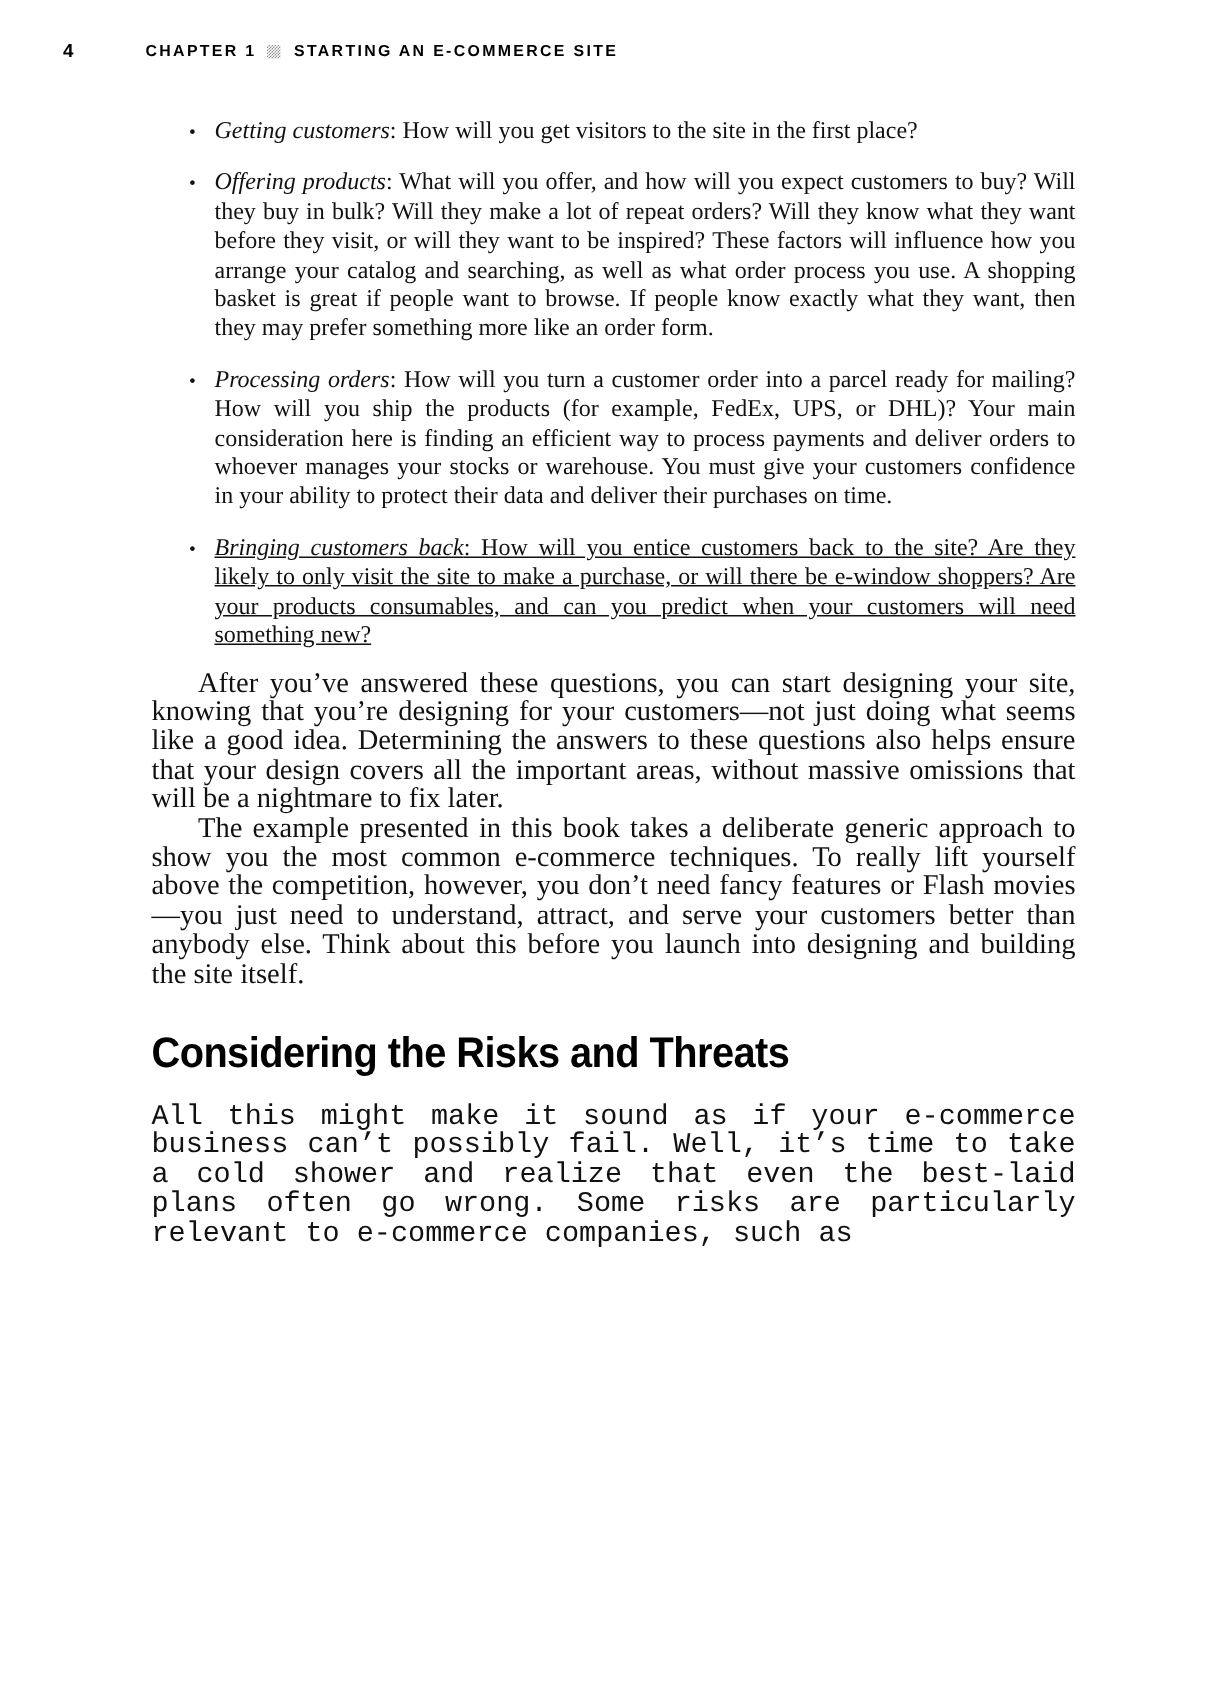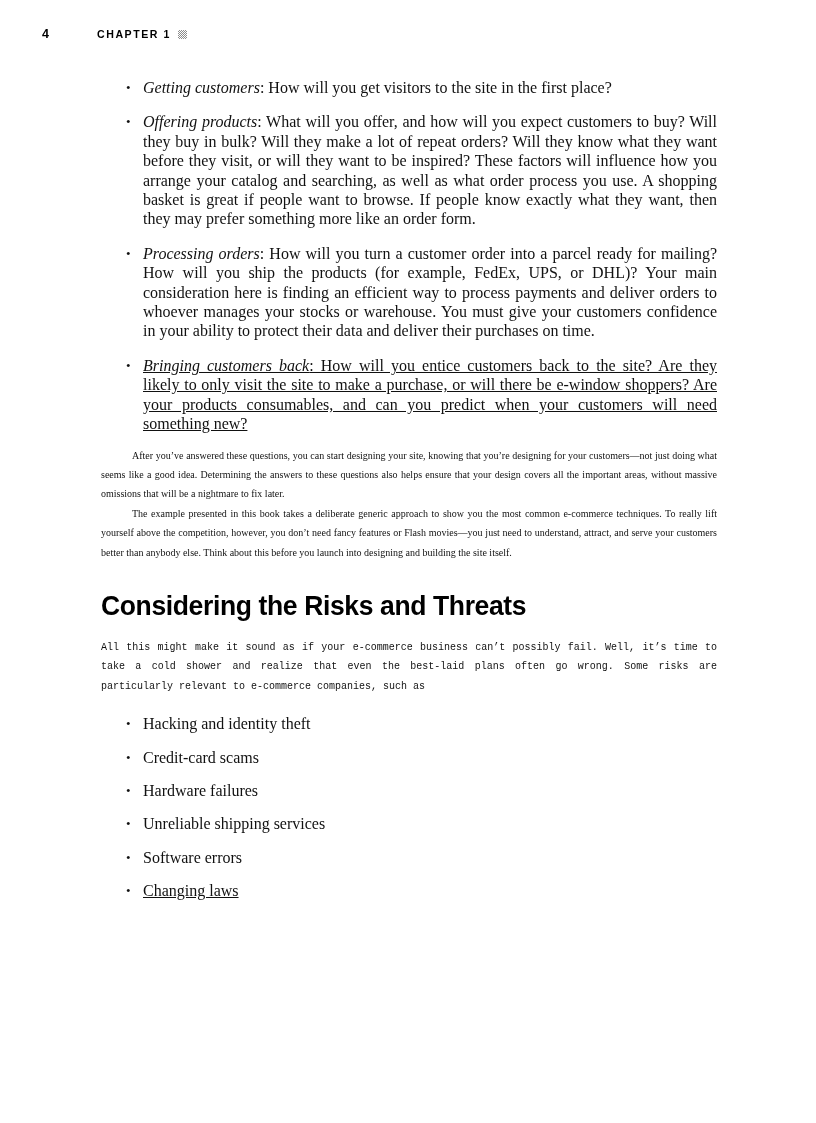--- a/index.html
+++ b/index.html
@@ -102,21 +102,21 @@
     margin-bottom: 14px;
     text-align: left;
   }
   .lead-in {
     font-style: italic;
   }
 
   
   p.body {
     margin: 0;
-    font-size: 10px;
+    font-size: 19px;
     line-height: 19.4px;
     text-align: justify;
     text-indent: 31px;
   }
   p.body.noindent { text-indent: 0; font-family: Liberation Mono, monospace; }
 
   .gap-after-bullets { height: 12px; }
 
   
   h1.section-head {
@@ -138,20 +138,21 @@
 </head>
 <body>
 
 <div class="page">
 
   <div class="running-head">
     <div class="folio">4</div>
     <div class="head-text">
       <span class="head-chapter">CHAPTER 1</span>
       <span class="head-sep"></span>
+      <span class="head-title">STARTING AN E-COMMERCE SITE</span>
     </div>
   </div>
 
   <div class="column">
 
     <ul class="bullets">
       <li>
         <span class="lead-in">Getting customers</span><span>: How will you get visitors to the site in the first place?</span>
       </li>
       <li>
@@ -173,23 +174,15 @@
     <div class="gap-before-head"></div>
 
     <h1 class="section-head">Considering the Risks and Threats</h1>
 
     <div class="gap-after-head"></div>
 
     <p class="body noindent">All this might make it sound as if your e-commerce business can’t possibly fail. Well, it’s time to take a cold shower and realize that even the best-laid plans often go wrong. Some risks are particularly relevant to e-commerce companies, such as</p>
 
     <div class="gap-before-list2"></div>
 
-    <ul class="bullets tight">
-      <li>Hacking and identity theft</li>
-      <li>Credit-card scams</li>
-      <li>Hardware failures</li>
-      <li>Unreliable shipping services</li>
-      <li>Software errors</li>
-      <li>Changing laws</li>
-    </ul>
 
   </div>
 </div>
 
 </body></html>

